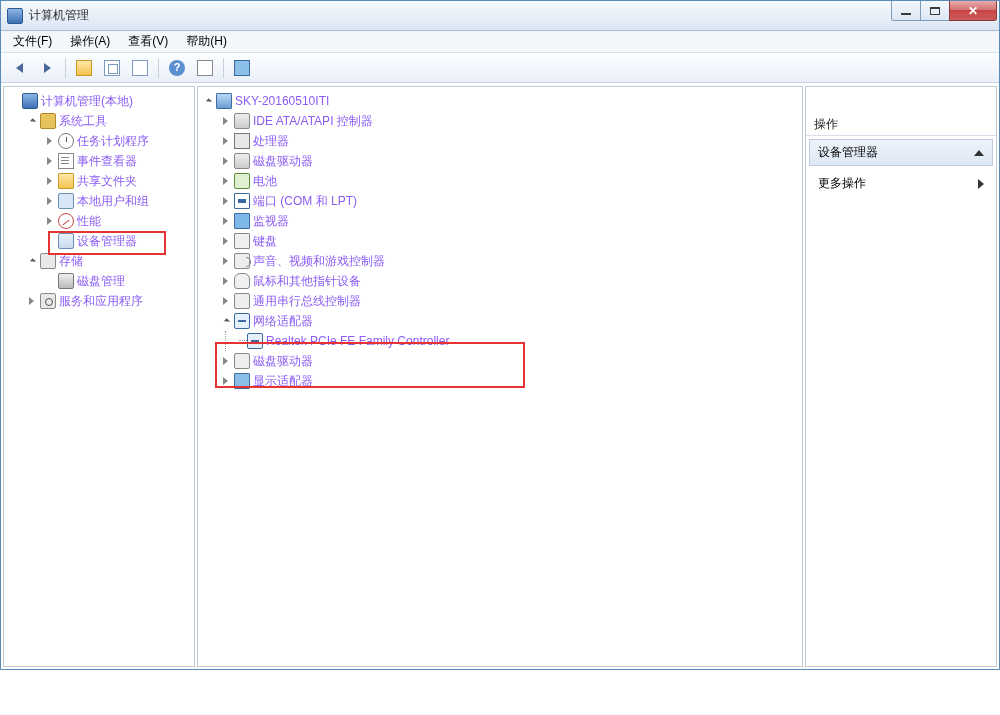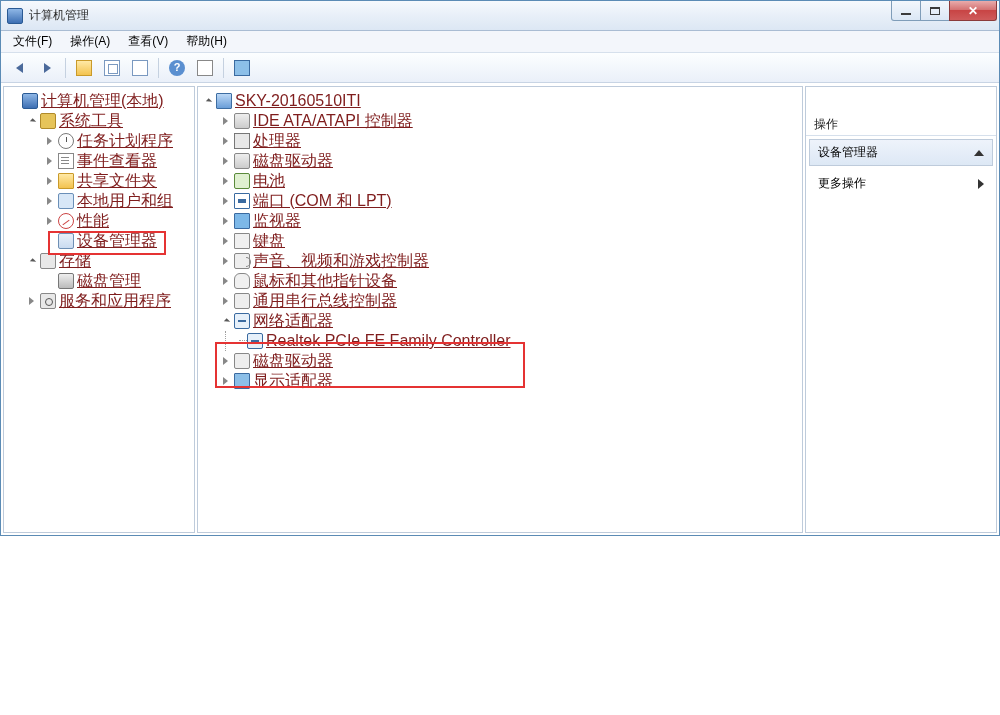--- a/index.html
+++ b/index.html
@@ -1,18 +1,18 @@
 <!DOCTYPE html>
 <html><head>
 <meta charset="utf-8">
 <style>
 * { box-sizing: border-box; margin: 0; padding: 0; }
 body { font-family: "Microsoft YaHei", "Segoe UI", Tahoma, sans-serif; font-size: 12px; background: #fff; overflow: hidden; }
 
-.window { width: 1000px; height: 536px; background: #fff; border: 1px solid #5b8bb5; display: flex; flex-direction: column; }
+.window { width: 1000px; height: 670px; background: #fff; border: 1px solid #5b8bb5; display: flex; flex-direction: column; }
 
 
 .titlebar { height: 30px; background: linear-gradient(to bottom, #f6f9fd 0%, #e8eff8 50%, #dce7f4 100%); display: flex; align-items: center; padding: 0 2px 0 6px; border-bottom: 1px solid #a9bcd3; }
 .titlebar .app-icon { width: 16px; height: 16px; margin-right: 6px; }
 .titlebar .title-text { color: #2b2b2b; flex: 0 0 auto; }
 .title-blur { margin-left: 20px; color: #999; filter: blur(2px); }
 .title-spacer { flex: 1; }
 .win-btns { display: flex; align-items: flex-start; height: 100%; }
 .win-btn { width: 30px; height: 20px; border: 1px solid #7f9db9; border-top: none; background: linear-gradient(to bottom,#f3f7fc,#dbe7f5); display:flex; align-items:center; justify-content:center; margin-left:-1px; position:relative; }
 .win-btn.min { border-bottom-left-radius:3px; }
@@ -34,21 +34,21 @@
 .arrow-r { border-left:7px solid #4b6a9b; }
 
 
 .main { flex:1; display:flex; border-top: 1px solid #fff; padding: 2px; gap:0; }
 .panel { border: 1px solid #becbdb; background:#fff; display:flex; flex-direction:column; }
 .panel.left { width: 192px; }
 .panel.center { flex:1; margin-left: 2px; }
 .panel.right { width: 192px; margin-left: 2px; }
 
 
-.tree { padding: 4px 2px; font-size: 16px; color: #7f1d1d; user-select: none; overflow:auto; flex:1;text-decoration:underline; }
+.tree { padding: 4px 2px; font-size: 12px; color: #8b5cf6; user-select: none; overflow:auto; flex:1; }
 .tree ul { list-style:none; padding-left: 18px; }
 .tree > ul { padding-left: 2px; }
 .node { display:flex; align-items:center; height: 20px; white-space:nowrap; gap: 3px; }
 .expander { width: 11px; height: 11px; display:flex; align-items:center; justify-content:center; cursor:pointer; }
 .exp-tri { width:0; height:0; }
 .exp-open { border-left:4px solid transparent; border-top:5px solid #595959; transform: translateX(1px) rotate(-45deg); }
 .exp-closed { border-top:4px solid transparent; border-bottom:4px solid transparent; border-left:5px solid #888; }
 .exp-none { width:11px; }
 .node .label {}
 

